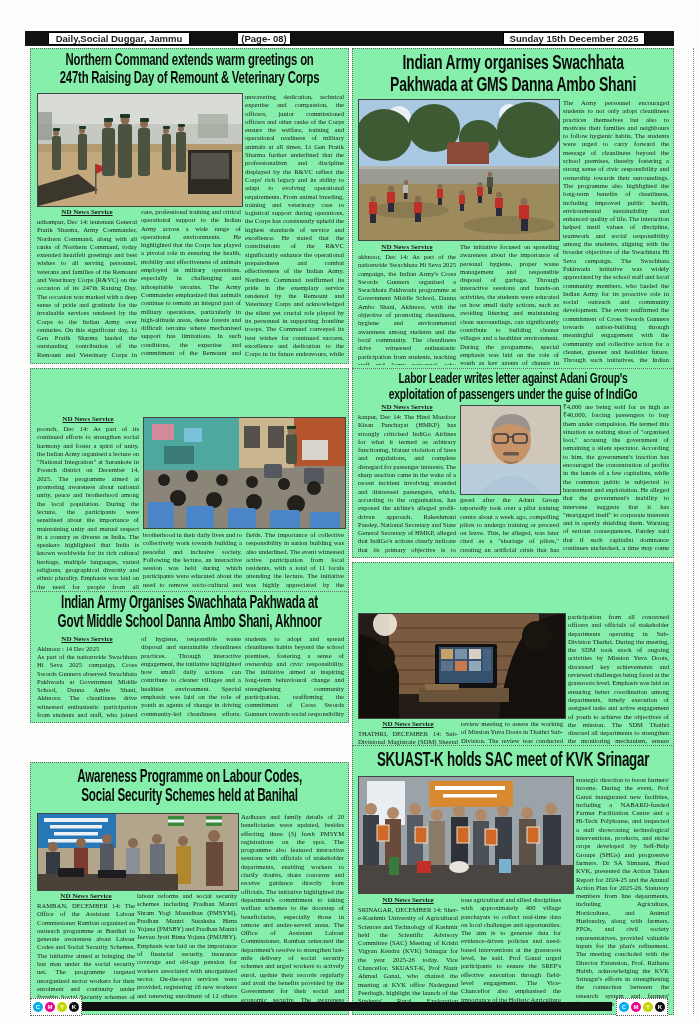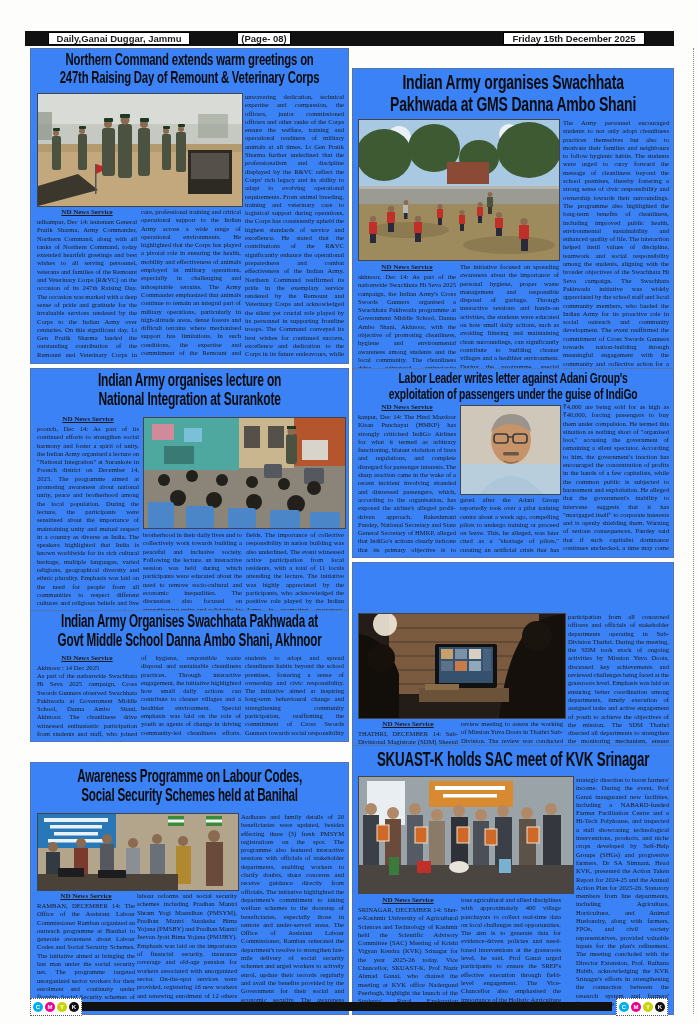--- a/index.html
+++ b/index.html
@@ -1,37 +1,37 @@
 <!DOCTYPE html>
 <html><head>
 <meta charset="utf-8">
 <style>
   html,body{margin:0;padding:0;}
   body{width:699px;height:1024px;position:relative;background:#fdfdfb;font-family:"Liberation Serif",serif;color:#1a1a1a;overflow:hidden;}
   .hdrbar{position:absolute;left:25px;top:31px;width:649px;height:15px;background:#111;}
   .hdrbox{position:absolute;top:1px;height:13px;background:#fff;border:1px solid #000;font-family:"Liberation Sans",sans-serif;font-weight:bold;font-size:9.5px;line-height:12px;text-align:center;white-space:nowrap;padding:0 3px;box-sizing:border-box;}
-  .art{position:absolute;border:1px dotted #6a6a6a;background:#3b82f6;box-sizing:border-box;}
+  .art{position:absolute;border:1px dotted #6a6a6a;background:#86efac;box-sizing:border-box;}
   .hl{position:absolute;left:2px;right:2px;margin:0;overflow:hidden;font-family:"Liberation Sans",sans-serif;color:#0c0c0c;}
   .hli{display:block;width:150%;margin-left:0;transform:scaleX(0.667);transform-origin:0 0;text-align:center;font-weight:bold;line-height:1.06;letter-spacing:-0.3px;text-wrap:balance;}
   .ph{position:absolute;border:1px solid #444;background:#ccc;}
   .by{position:absolute;font-size:7px;font-weight:bold;text-decoration:underline;text-align:center;line-height:9px;}
   .dl{position:absolute;font-size:6.6px;line-height:8.3px;}
   .col{position:absolute;font-size:6.6px;line-height:8.3px;text-align:justify;overflow:hidden;word-spacing:-0.2px;}
   .footbar{position:absolute;left:78px;top:1002px;width:534px;height:9px;background:#111;}
   .regbox{position:absolute;top:998px;height:16px;border:1px dotted #555;display:flex;align-items:center;gap:2px;padding:0 2px;background:#fff;}
   .reg{width:10px;height:10px;border-radius:50%;display:inline-block;color:#fff;font-family:"Liberation Sans",sans-serif;font-size:6px;font-weight:bold;text-align:center;line-height:10px;}
   .edge{position:absolute;border-left:1px dotted #888;}
 </style>
 </head>
 <body>
 
 <div class="hdrbar">
-  <div class="hdrbox" style="left:23px;width:142px;">Daily,Ganai Duggar, Jammu</div>
+  <div class="hdrbox" style="left:23px;width:142px;">Daily,Social Duggar, Jammu</div>
   <div class="hdrbox" style="left:212px;width:54px;">(Page- 08)</div>
-  <div class="hdrbox" style="left:478px;width:142px;">Friday 15th December 2025</div>
+  <div class="hdrbox" style="left:478px;width:142px;">Sunday 15th December 2025</div>
 </div>
 <div class="edge" style="left:693px;top:48px;height:966px;"></div>
 
 <section class="art" style="left:30px;top:48px;width:319px;height:316px;">
   <h2 class="hl" style="top:2px;height:40px;">
       <span class="hli" style="font-size:17px;">Northern Command extends warm greetings on 247th Raising Day of Remount &amp; Veterinary Corps</span>
     </h2>
   <svg class="ph" style="left:6px;top:44px;width:204px;height:112px;" viewBox="0 0 204 112" preserveAspectRatio="none">
     <rect width="204" height="112" fill="#d9dcd6"></rect>
     <rect y="30" width="204" height="20" fill="#b9bdb2" opacity="0.6"></rect>
@@ -71,21 +71,21 @@
         <rect x="125" y="32" width="7" height="3" rx="1"></rect>
         <rect x="140" y="30" width="7" height="3" rx="1"></rect>
     </g>
   </svg>
   <div class="col" style="left:214px;top:44px;width:99px;height:268px;">unwavering dedication, technical expertise and compassion, the officers, junior commissioned officers and other ranks of the Corps ensure the welfare, training and operational readiness of military animals at all times. Lt Gen Pratik Sharma further underlined that the professionalism and discipline displayed by the R&amp;VC reflect the Corps' rich legacy and its ability to adapt to evolving operational requirements. From animal breeding, training and veterinary care to logistical support during operations, the Corps has consistently upheld the highest standards of service and excellence. He stated that the contributions of the R&amp;VC significantly enhance the operational preparedness and combat effectiveness of the Indian Army. Northern Command reaffirmed its pride in the exemplary service rendered by the Remount and Veterinary Corps and acknowledged the silent yet crucial role played by its personnel in supporting frontline troops. The Command conveyed its best wishes for continued success, excellence and dedication to the Corps in its future endeavours, while serving the nation with the same spirit of commitment and professionalism that has defined its glorious 247-year-long legacy.</div>
   <div class="by" style="left:6px;top:159px;width:100px;">ND News Service</div>
   <div class="col" style="left:6px;top:169px;width:100px;height:141px;">udhampur, Dec 14: ieutenant General Pratik Sharma, Army Commander, Northern Command, along with all ranks of Northern Command, today extended heartfelt greetings and best wishes to all serving personnel, veterans and families of the Remount and Veterinary Corps (R&amp;VC) on the occasion of its 247th Raising Day. The occasion was marked with a deep sense of pride and gratitude for the invaluable services rendered by the Corps to the Indian Army over centuries. On this significant day, Lt Gen Pratik Sharma lauded the outstanding contribution of the Remount and Veterinary Corps in providing dedicated animal health-</div>
   <div class="col" style="left:110px;top:159px;width:100px;height:151px;">care, professional training and critical operational support to the Indian Army across a wide range of operational environments. He highlighted that the Corps has played a pivotal role in ensuring the health, mobility and effectiveness of animals employed in military operations, especially in challenging and inhospitable terrains. The Army Commander emphasized that animals continue to remain an integral part of military operations, particularly in high-altitude areas, dense forests and difficult terrains where mechanised support has limitations. In such conditions, the expertise and commitment of the Remount and Veterinary Corps become indispensable. He noted that through their</div>
 </section>
 
-<section class="art" style="left:352px;top:48px;width:322px;height:322px;margin-top:20px;">
+<section class="art" style="left:352px;top:48px;width:322px;height:322px;">
   <h2 class="hl" style="top:2px;height:46px;">
       <span class="hli" style="font-size:21px;">Indian Army organises Swachhata Pakhwada at GMS Danna Ambo Shani</span>
     </h2>
   <svg class="ph" style="left:5px;top:50px;width:200px;height:140px;" viewBox="0 0 200 140" preserveAspectRatio="none">
     <rect width="200" height="140" fill="#a9c8e2"></rect>
     <circle cx="40" cy="18" r="12" fill="#e9f1f7"></circle>
       <circle cx="150" cy="14" r="10" fill="#e9f1f7"></circle>
     <g fill="#3d5a33">
       <ellipse cx="25" cy="35" rx="28" ry="26"></ellipse>
         <ellipse cx="75" cy="28" rx="26" ry="24"></ellipse>
@@ -151,23 +151,20 @@
         </g>
     </g>
   </svg>
   <div class="col" style="left:210px;top:50px;width:106px;height:268px;">The Army personnel encouraged students to not only adopt cleanliness practices themselves but also to motivate their families and neighbours to follow hygienic habits. The students were urged to carry forward the message of cleanliness beyond the school premises, thereby fostering a strong sense of civic responsibility and ownership towards their surroundings. The programme also highlighted the long-term benefits of cleanliness, including improved public health, environmental sustainability and enhanced quality of life. The interaction helped instil values of discipline, teamwork and social responsibility among the students, aligning with the broader objectives of the Swachhata Hi Seva campaign. The Swachhata Pakhwada initiative was widely appreciated by the school staff and local community members, who lauded the Indian Army for its proactive role in social outreach and community development. The event reaffirmed the commitment of Cross Swords Gunners towards nation-building through meaningful engagement with the community and collective action for a cleaner, greener and healthier future. Through such initiatives, the Indian Army continues to strengthen its bond with the people while contributing positively to societal welfare beyond its core defence responsibilities.</div>
   <div class="by" style="left:5px;top:194px;width:98px;">ND News Service</div>
   <div class="col" style="left:5px;top:204px;width:98px;height:112px;">akhnoor, Dec 14: As part of the nationwide Swachhata Hi Seva 2025 campaign, the Indian Army's Cross Swords Gunners organised a Swachhata Pakhwada programme at Government Middle School, Danna Ambo Shani, Akhnoor, with the objective of promoting cleanliness, hygiene and environmental awareness among students and the local community. The cleanliness drive witnessed enthusiastic participation from students, teaching staff and Army personnel, who collectively undertook cleaning activities within the school premises and surrounding areas.</div>
   <div class="col" style="left:107px;top:194px;width:99px;height:122px;">The initiative focused on spreading awareness about the importance of personal hygiene, proper waste management and responsible disposal of garbage. Through interactive sessions and hands-on activities, the students were educated on how small daily actions, such as avoiding littering and maintaining clean surroundings, can significantly contribute to building cleaner villages and a healthier environment. During the programme, special emphasis was laid on the role of youth as key agents of change in promoting community-led cleanliness initiatives.</div>
 </section>
 
 <section class="art" style="left:30px;top:368px;width:319px;height:256px;">
-  <h2 class="hl" style="top:2px;height:42px;">
-      <span class="hli" style="font-size:18px;">Indian Army organises lecture on National Integration at Surankote</span>
-    </h2>
   <div class="by" style="left:6px;top:46px;width:102px;">ND News Service</div>
   <div class="col" style="left:6px;top:56px;width:102px;height:192px;">poonch, Dec 14: As part of its continued efforts to strengthen social harmony and foster a spirit of unity, the Indian Army organised a lecture on "National Integration" at Surankote in Poonch district on December 14, 2025. The programme aimed at promoting awareness about national unity, peace and brotherhood among the local population. During the lecture, the participants were sensitised about the importance of maintaining unity and mutual respect in a country as diverse as India. The speakers highlighted that India is known worldwide for its rich cultural heritage, multiple languages, varied religions, geographical diversity and ethnic plurality. Emphasis was laid on the need for people from all communities to respect different cultures and religious beliefs and live together in harmony to keep the fabric of national unity strong. The Indian Army personnel also stressed that national integration plays a vital role in ensuring peace, progress and development of the country. The locals were encouraged to promote love, tolerance and</div>
   <svg class="ph" style="left:112px;top:48px;width:201px;height:110px;" viewBox="0 0 201 110" preserveAspectRatio="none">
     <rect width="201" height="110" fill="#8a8578"></rect>
     <rect x="0" y="0" width="95" height="52" fill="#4fa8a0"></rect>
     <rect x="8" y="6" width="22" height="16" fill="#d08a9a"></rect>
       <rect x="40" y="10" width="18" height="14" fill="#7ac0d8"></rect>
     <rect x="20" y="28" width="30" height="18" fill="#3a7a74"></rect>
     <rect x="95" y="0" width="55" height="50" fill="#c9b68f"></rect>
     <rect x="100" y="8" width="16" height="22" fill="#55504a"></rect>
@@ -258,21 +255,21 @@
     <circle cx="178" cy="22" r="15" fill="#1a140e"></circle>
     <rect x="60" y="74" width="90" height="14" fill="#6a5338"></rect>
     <rect x="66" y="70" width="34" height="6" fill="#8a6c48"></rect>
   </svg>
   <div class="col" style="left:215px;top:50px;width:101px;height:156px;">participation from all concerned officers and officials of stakeholder departments operating in Sub-Division Thathri. During the meeting, the SDM took stock of ongoing activities by Mission Yuva Doots, discussed key achievements and reviewed challenges being faced at the grassroots level. Emphasis was laid on ensuring better coordination among departments, timely execution of assigned tasks and active engagement of youth to achieve the objectives of the mission. The SDM Thathri directed all departments to strengthen the monitoring mechanism, ensure regular reporting and work in a result-oriented manner to maximize outreach and impact of Mission Yuva in the Sub-Division.</div>
   <div class="by" style="left:5px;top:157px;width:100px;">ND News Service</div>
   <div class="col" style="left:5px;top:167px;width:100px;height:40px;">THATHRI, DECEMBER 14: Sub-Divisional Magistrate (SDM) Sheetal Kumar Sharma today chaired a</div>
   <div class="col" style="left:108px;top:157px;width:102px;height:50px;">review meeting to assess the working of Mission Yuva Doots in Thathri Sub-Division. The review was conducted through virtual mode, with</div>
 </section>
 
-<section class="art" style="left:30px;top:610px;width:319px;height:132px;">
+<section class="art" style="left:30px;top:591px;width:319px;height:132px;">
   <h2 class="hl" style="top:1px;height:40px;">
       <span class="hli" style="font-size:17.5px;">Indian Army Organises Swachhata Pakhwada at Govt Middle School Danna Ambo Shani, Akhnoor</span>
     </h2>
   <div class="by" style="left:6px;top:43px;width:100px;">ND News Service</div>
   <div class="dl" style="left:6px;top:53px;width:100px;">Akhnoor : 14 Dec 2025</div>
   <div class="col" style="left:6px;top:61px;width:100px;height:66px;">As part of the nationwide Swachhata Hi Seva 2025 campaign, Cross Swords Gunners observed Swachhata Pakhwada at Government Middle School, Danna Ambo Shani, Akhnoor. The cleanliness drive witnessed enthusiastic participation from students and staff, who joined the troops in promoting the importance</div>
   <div class="col" style="left:110px;top:43px;width:100px;height:84px;">of hygiene, responsible waste disposal and sustainable cleanliness practices. Through interactive engagement, the initiative highlighted how small daily actions can contribute to cleaner villages and a healthier environment. Special emphasis was laid on the role of youth as agents of change in driving community-led cleanliness efforts. The programme encouraged</div>
   <div class="col" style="left:214px;top:43px;width:99px;height:84px;">students to adopt and spread cleanliness habits beyond the school premises, fostering a sense of ownership and civic responsibility. The initiative aimed at inspiring long-term behavioural change and strengthening community participation, reaffirming the commitment of Cross Swords Gunners towards social responsibility and nation-building through collective action for a cleaner and greener future.</div>
 </section>
 

